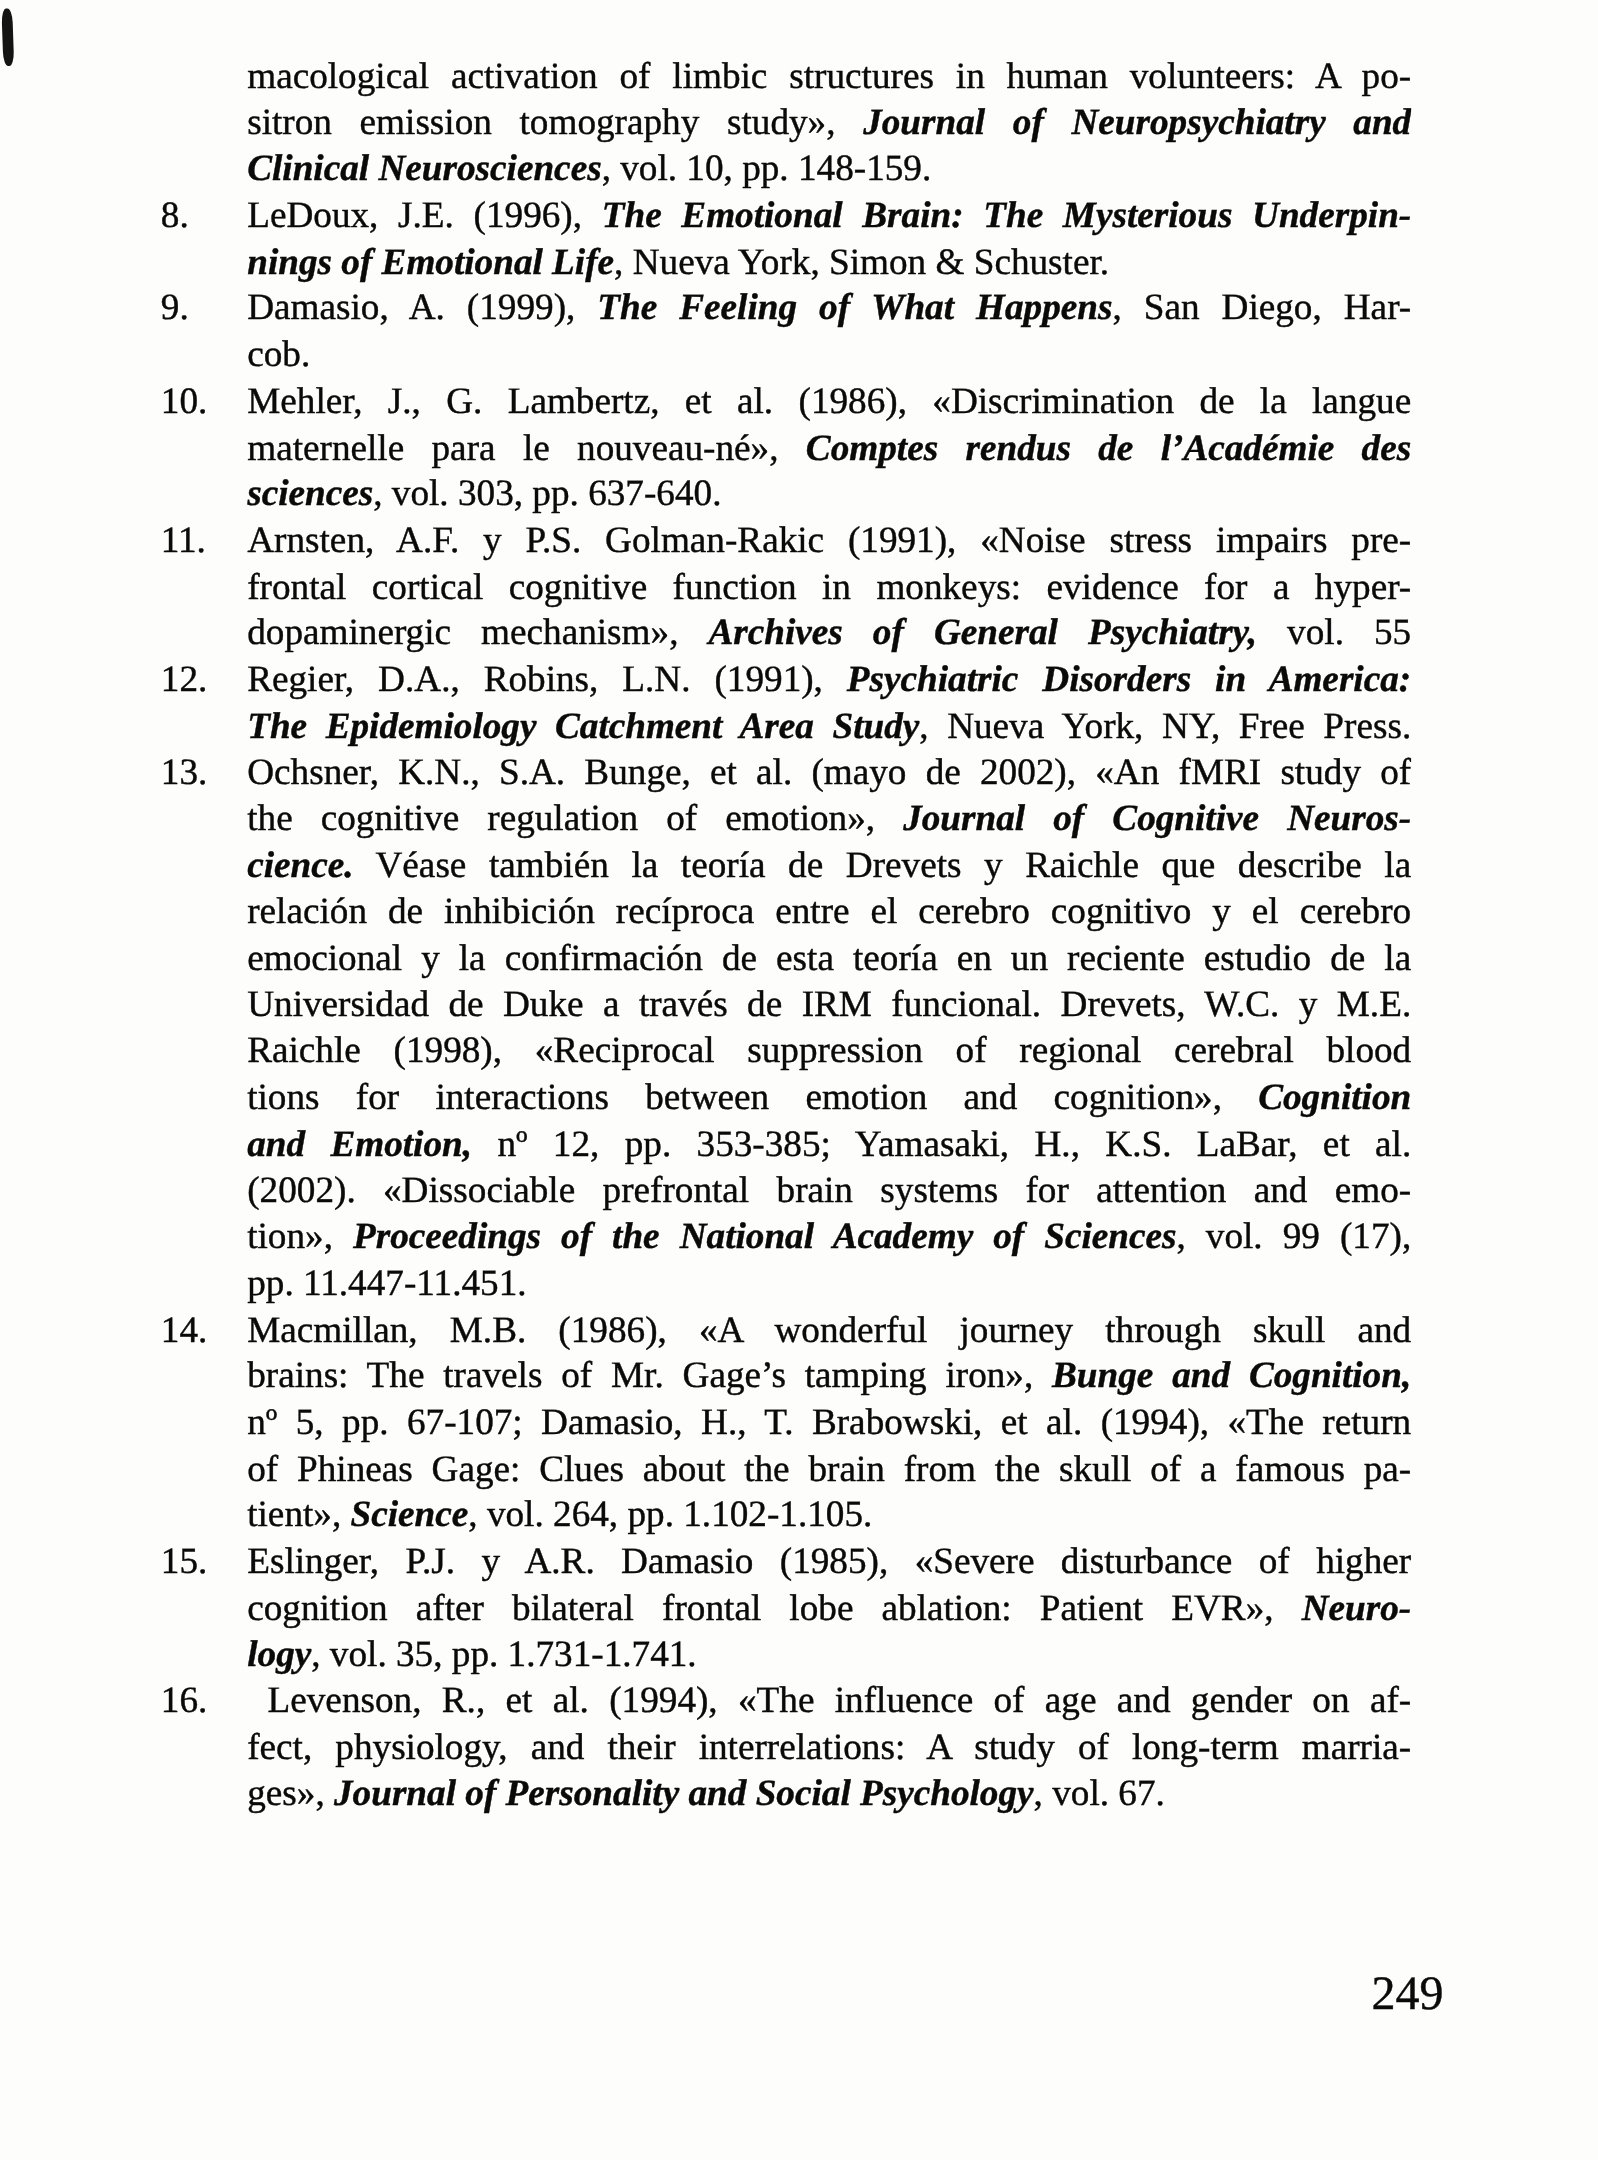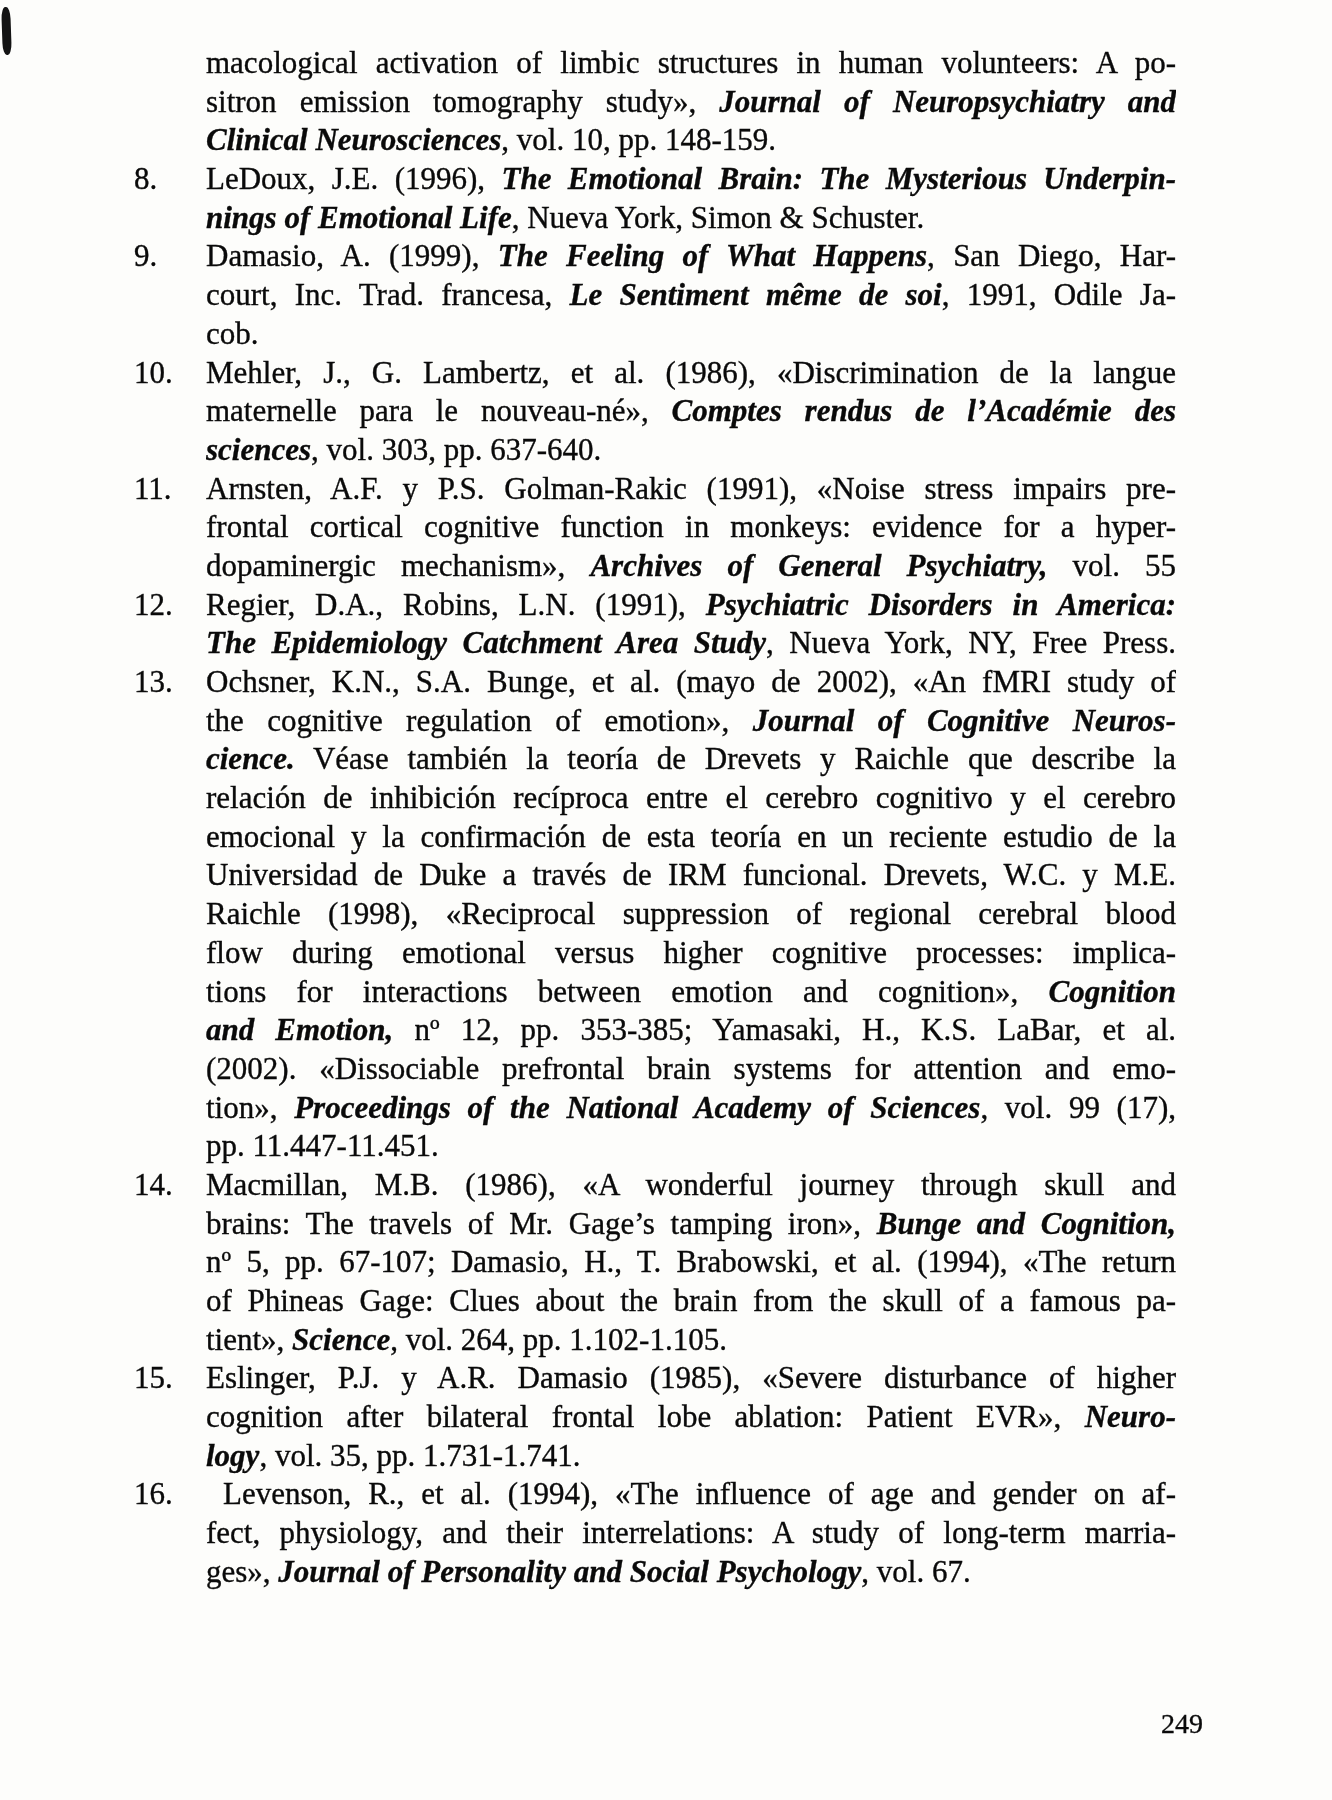--- a/index.html
+++ b/index.html
@@ -61,23 +61,23 @@
   .line.lastline {
     text-align: left;
     text-align-last: left;
   }
   .it {
     font-style: italic;
     font-weight: bold;
   }
   .pageno {
     position: absolute;
-    top: 1703px;
+    top: 1640px;
     right: 129px;
-    font-size: 28px;
+    font-size: 40px;
     line-height: 42px;
     -webkit-text-stroke: 0.35px currentColor;
   }
 </style>
 </head>
 <body>
 
 <div class="page">
   <div class="artifact"></div>
   <div class="refs">
@@ -93,21 +93,20 @@
         <div class="ref-num">8.</div>
         <div class="ref-body">
           <div class="line"><span>LeDoux, J.E. (1996), </span><span class="it">The Emotional Brain: The Mysterious Underpin-</span></div>
           <div class="line lastline"><span class="it">nings of Emotional Life</span><span>, Nueva York, Simon &amp; Schuster.</span></div>
         </div>
       </div>
       <div class="ref-row">
         <div class="ref-num">9.</div>
         <div class="ref-body">
           <div class="line"><span>Damasio, A. (1999), </span><span class="it">The Feeling of What Happens</span><span>, San Diego, Har-</span></div>
-          <div class="line"><span>court, Inc. Trad. francesa, </span><span class="it">Le Sentiment même de soi</span><span>, 1991, Odile Ja-</span></div>
           <div class="line lastline"><span>cob.</span></div>
         </div>
       </div>
       <div class="ref-row">
         <div class="ref-num">10.</div>
         <div class="ref-body">
           <div class="line"><span>Mehler, J., G. Lambertz, et al. (1986), «Discrimination de la langue</span></div>
           <div class="line"><span>maternelle para le nouveau-né», </span><span class="it">Comptes rendus de l’Académie des</span></div>
           <div class="line lastline"><span class="it">sciences</span><span>, vol. 303, pp. 637-640.</span></div>
         </div>
@@ -130,21 +129,20 @@
       <div class="ref-row">
         <div class="ref-num">13.</div>
         <div class="ref-body">
           <div class="line"><span>Ochsner, K.N., S.A. Bunge, et al. (mayo de 2002), «An fMRI study of</span></div>
           <div class="line"><span>the cognitive regulation of emotion», </span><span class="it">Journal of Cognitive Neuros-</span></div>
           <div class="line"><span class="it">cience.</span><span> Véase también la teoría de Drevets y Raichle que describe la</span></div>
           <div class="line"><span>relación de inhibición recíproca entre el cerebro cognitivo y el cerebro</span></div>
           <div class="line"><span>emocional y la confirmación de esta teoría en un reciente estudio de la</span></div>
           <div class="line"><span>Universidad de Duke a través de IRM funcional. Drevets, W.C. y M.E.</span></div>
           <div class="line"><span>Raichle (1998), «Reciprocal suppression of regional cerebral blood</span></div>
-          <div class="line"><span>flow during emotional versus higher cognitive processes: implica-</span></div>
           <div class="line"><span>tions for interactions between emotion and cognition», </span><span class="it">Cognition</span></div>
           <div class="line"><span class="it">and Emotion,</span><span> nº 12, pp. 353-385; Yamasaki, H., K.S. LaBar, et al.</span></div>
           <div class="line"><span>(2002). «Dissociable prefrontal brain systems for attention and emo-</span></div>
           <div class="line"><span>tion», </span><span class="it">Proceedings of the National Academy of Sciences</span><span>, vol. 99 (17),</span></div>
           <div class="line lastline"><span>pp. 11.447-11.451.</span></div>
         </div>
       </div>
       <div class="ref-row">
         <div class="ref-num">14.</div>
         <div class="ref-body">

